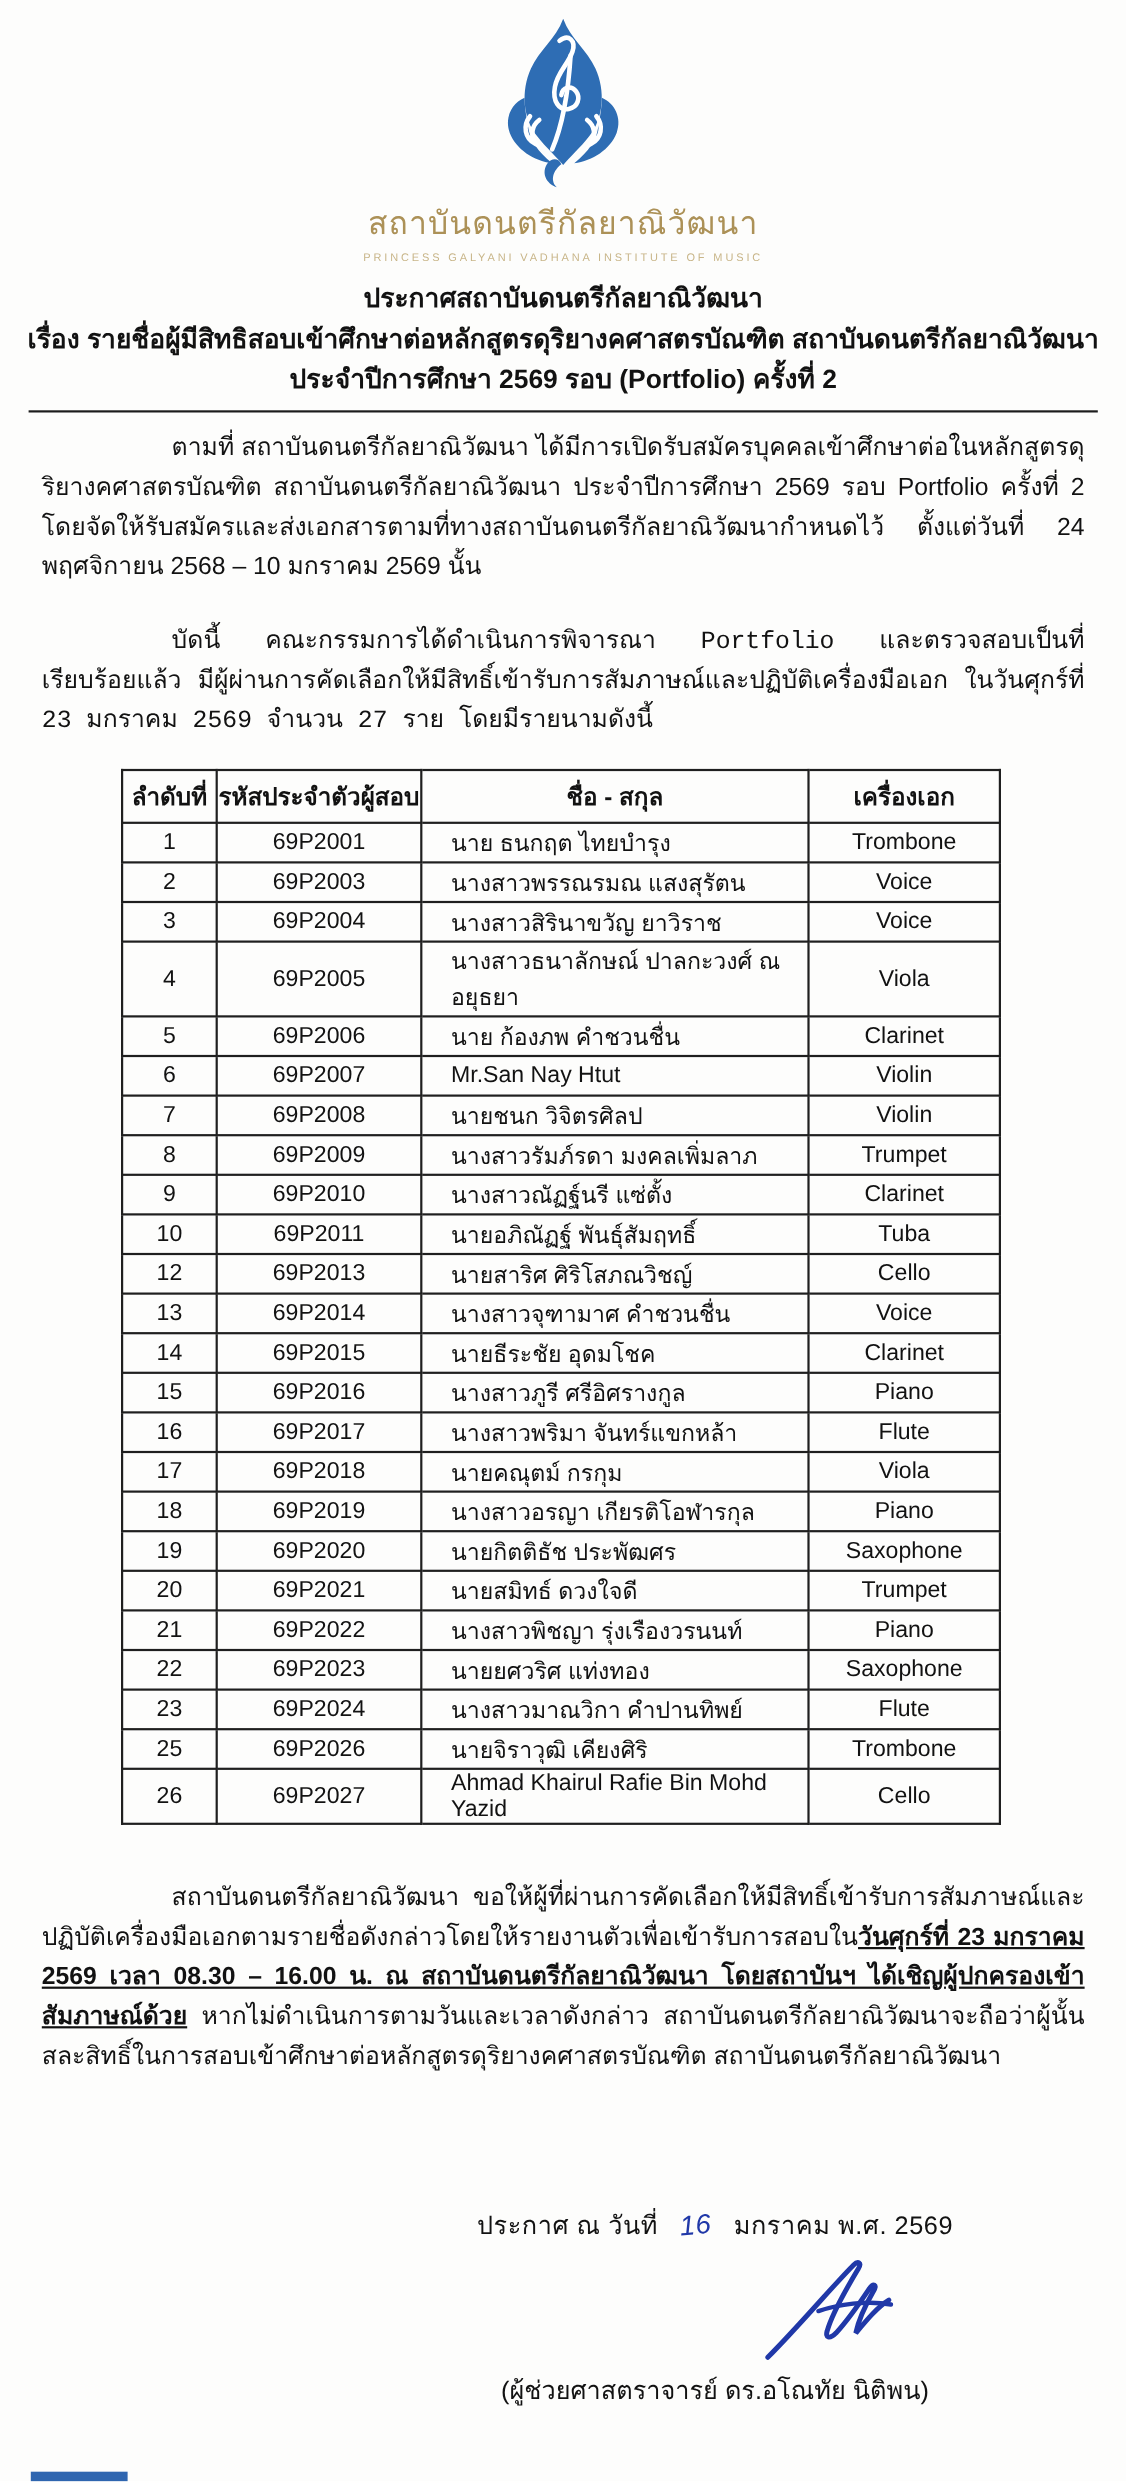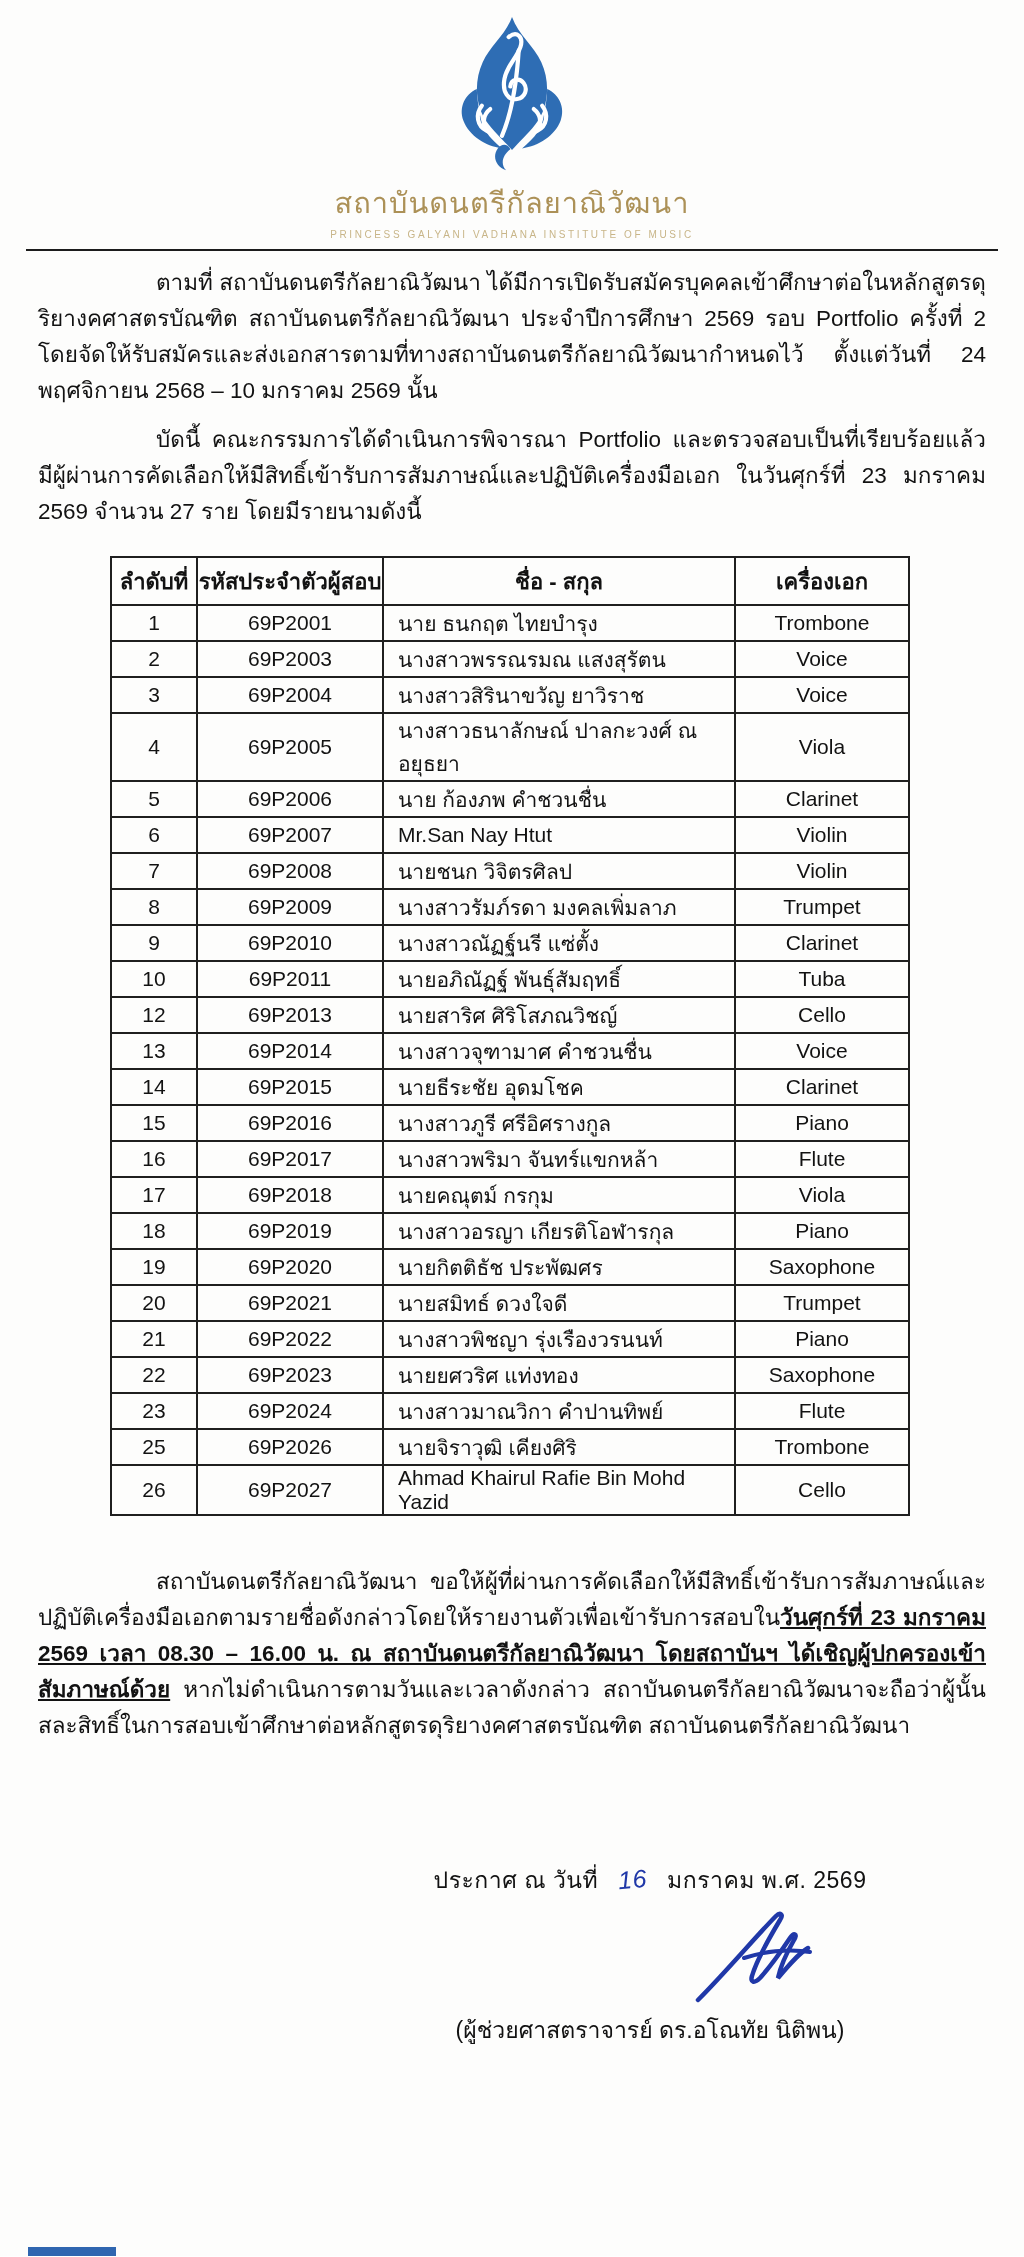--- a/index.html
+++ b/index.html
@@ -20,33 +20,33 @@
   .logo-eng{color:#c8b588;font-size:10px;letter-spacing:2.6px;margin-top:3px;}
   
   .title-block{margin-top:13px;text-align:center;font-weight:bold;font-size:24px;line-height:37px;}
   .rule{border:none;border-top:2px solid #1c1c1c;margin:9px 26px 0 26px;}
   
   .body-par{
     font-size:22.5px;line-height:36px;
     margin:14px 38px 0 38px;
     text-align:justify;text-indent:118px;
   }
-  .par-2{margin-top:13px;}
+  .par-2{margin-top:32px;font-family:Liberation Mono, monospace;}
   .bold-underline{font-weight:bold;text-decoration:underline;}
   
   .list-table{
     border-collapse:collapse;
     margin:26px 0 0 110px;
     font-size:21px;
     table-layout:fixed;
   }
   .list-table th,.list-table td{border:2px solid #1f1f1f;padding:0;}
   .list-table th{height:46px;font-size:22px;font-weight:bold;text-align:center;}
   .list-table td{height:34px;text-align:center;}
-  .list-table td:nth-child(3){text-align:left;padding-left:14px;}
+  .list-table td:nth-child(3){text-align:left;padding-left:26px;}
   .col-order{width:86px;}
   .col-id{width:186px;}
   .col-name{width:352px;}
   .col-instr{width:174px;}
   
   .closing{margin-top:48px;}
   
   .footer-block{
     margin:118px 0 0 292px;
     width:716px;
@@ -85,20 +85,25 @@
         <path d="M76 30 C86 22 94 30 90 42 C85 56 74 64 71 80 C68 96 76 106 86 104 C96 102 99 92 94 85 C89 78 79 80 78 89"></path>
         <path d="M88 46 C86 78 80 120 68 148"></path>
         <path d="M44 112 C36 122 38 136 50 142 C44 132 46 122 54 116"></path>
         <path d="M116 112 C124 122 122 136 110 142 C116 132 114 122 106 116"></path>
       </g>
     </svg>
     <div class="logo-thai">สถาบันดนตรีกัลยาณิวัฒนา</div>
     <div class="logo-eng">PRINCESS GALYANI VADHANA INSTITUTE OF MUSIC</div>
   </header>
 
+  <section class="title-block">
+    <div>ประกาศสถาบันดนตรีกัลยาณิวัฒนา</div>
+    <div>เรื่อง รายชื่อผู้มีสิทธิสอบเข้าศึกษาต่อหลักสูตรดุริยางคศาสตรบัณฑิต สถาบันดนตรีกัลยาณิวัฒนา</div>
+    <div>ประจำปีการศึกษา 2569 รอบ (Portfolio) ครั้งที่ 2</div>
+  </section>
 
   <hr class="rule">
 
   <p class="body-par"><span>ตามที่ สถาบันดนตรีกัลยาณิวัฒนา ได้มีการเปิดรับสมัครบุคคลเข้าศึกษาต่อในหลักสูตรดุริยางคศาสตรบัณฑิต สถาบันดนตรีกัลยาณิวัฒนา ประจำปีการศึกษา 2569 รอบ Portfolio ครั้งที่ 2 โดยจัดให้รับสมัครและส่งเอกสารตามที่ทางสถาบันดนตรีกัลยาณิวัฒนากำหนดไว้ ตั้งแต่วันที่ 24 พฤศจิกายน 2568 – 10 มกราคม 2569 นั้น</span></p>
 
   <p class="body-par par-2"><span>บัดนี้ คณะกรรมการได้ดำเนินการพิจารณา Portfolio และตรวจสอบเป็นที่เรียบร้อยแล้ว มีผู้ผ่านการคัดเลือกให้มีสิทธิ์เข้ารับการสัมภาษณ์และปฏิบัติเครื่องมือเอก ในวันศุกร์ที่ 23 มกราคม 2569 จำนวน 27 ราย โดยมีรายนามดังนี้</span></p>
 
   <table class="list-table">
     <colgroup>
       <col class="col-order">

